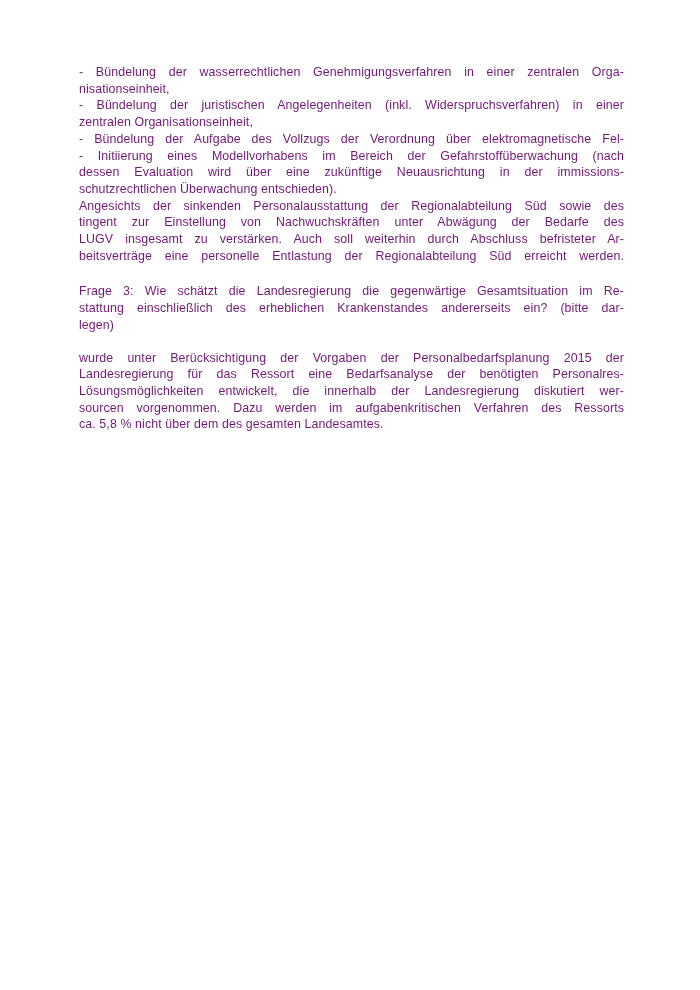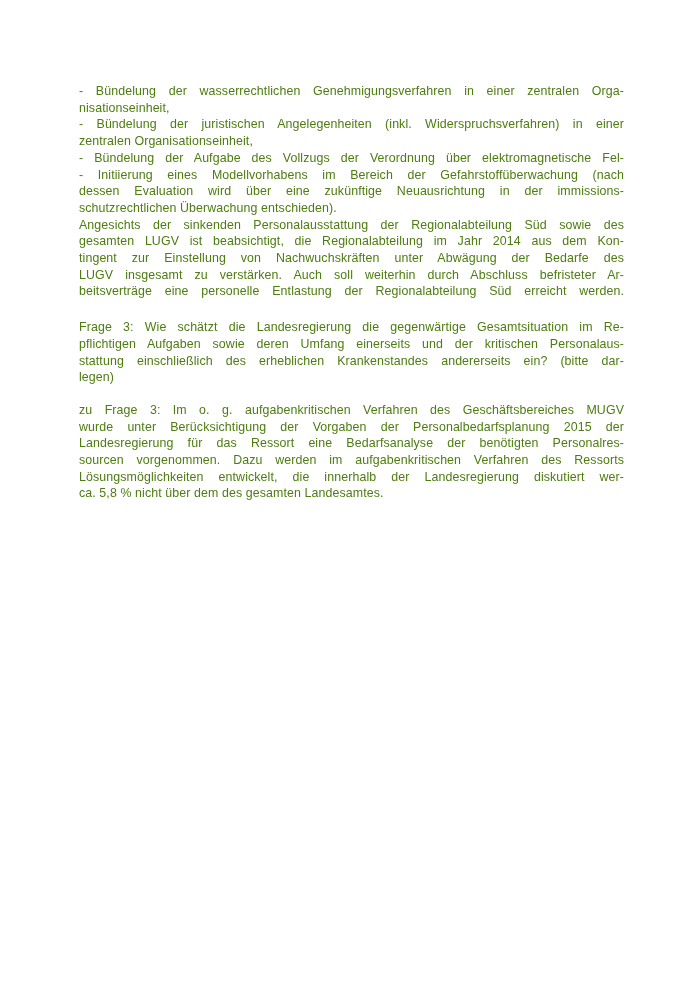--- a/index.html
+++ b/index.html
@@ -10,26 +10,26 @@
   .page {
     position: relative;
     width: 700px;
     height: 990px;
     background: #ffffff;
     overflow: hidden;
   }
   .textblock {
     position: absolute;
     left: 79px;
-    top: 83px;
+    top: 64px;
     width: 545px;
     font-family: "Liberation Sans", "DejaVu Sans", sans-serif;
     font-size: 12.4px;
     line-height: 16.7px;
-    color: #4d7c0f;
+    color: #701a75;
     letter-spacing: 0.1px;
   }
   .para { margin: 0; }
   .para-frage   { margin-top: 19px; }
   .para-zufrage { margin-top: 16px; }
   .line {
     text-align: justify;
     text-align-last: justify;
     -moz-text-align-last: justify;
     white-space: normal;
@@ -48,36 +48,33 @@
     <div class="para">
       <div class="line">- Bündelung der wasserrechtlichen Genehmigungsverfahren in einer zentralen Orga-</div>
       <div class="line last">nisationseinheit,</div>
       <div class="line">- Bündelung der juristischen Angelegenheiten (inkl. Widerspruchsverfahren) in einer</div>
       <div class="line last">zentralen Organisationseinheit,</div>
       <div class="line">- Bündelung der Aufgabe des Vollzugs der Verordnung über elektromagnetische Fel-</div>
       <div class="line">- Initiierung eines Modellvorhabens im Bereich der Gefahrstoffüberwachung (nach</div>
       <div class="line">dessen Evaluation wird über eine zukünftige Neuausrichtung in der immissions-</div>
       <div class="line last">schutzrechtlichen Überwachung entschieden).</div>
       <div class="line">Angesichts der sinkenden Personalausstattung der Regionalabteilung Süd sowie des</div>
-      <div class="line">gesamten LUGV ist beabsichtigt, die Regionalabteilung im Jahr 2014 aus dem Kon-</div>
       <div class="line">tingent zur Einstellung von Nachwuchskräften unter Abwägung der Bedarfe des</div>
       <div class="line">LUGV insgesamt zu verstärken. Auch soll weiterhin durch Abschluss befristeter Ar-</div>
       <div class="line">beitsverträge eine personelle Entlastung der Regionalabteilung Süd erreicht werden.</div>
     </div>
 
     <div class="para para-frage">
       <div class="line">Frage 3: Wie schätzt die Landesregierung die gegenwärtige Gesamtsituation im Re-</div>
-      <div class="line">pflichtigen Aufgaben sowie deren Umfang einerseits und der kritischen Personalaus-</div>
       <div class="line">stattung einschließlich des erheblichen Krankenstandes andererseits ein? (bitte dar-</div>
       <div class="line last">legen)</div>
     </div>
 
     <div class="para para-zufrage">
-      <div class="line">zu Frage 3: Im o. g. aufgabenkritischen Verfahren des Geschäftsbereiches MUGV</div>
       <div class="line">wurde unter Berücksichtigung der Vorgaben der Personalbedarfsplanung 2015 der</div>
       <div class="line">Landesregierung für das Ressort eine Bedarfsanalyse der benötigten Personalres-</div>
+      <div class="line">Lösungsmöglichkeiten entwickelt, die innerhalb der Landesregierung diskutiert wer-</div>
       <div class="line">sourcen vorgenommen. Dazu werden im aufgabenkritischen Verfahren des Ressorts</div>
-      <div class="line">Lösungsmöglichkeiten entwickelt, die innerhalb der Landesregierung diskutiert wer-</div>
       <div class="line last">ca. 5,8 % nicht über dem des gesamten Landesamtes.</div>
     </div>
 
   </div>
 </div>
 
 </body></html>

